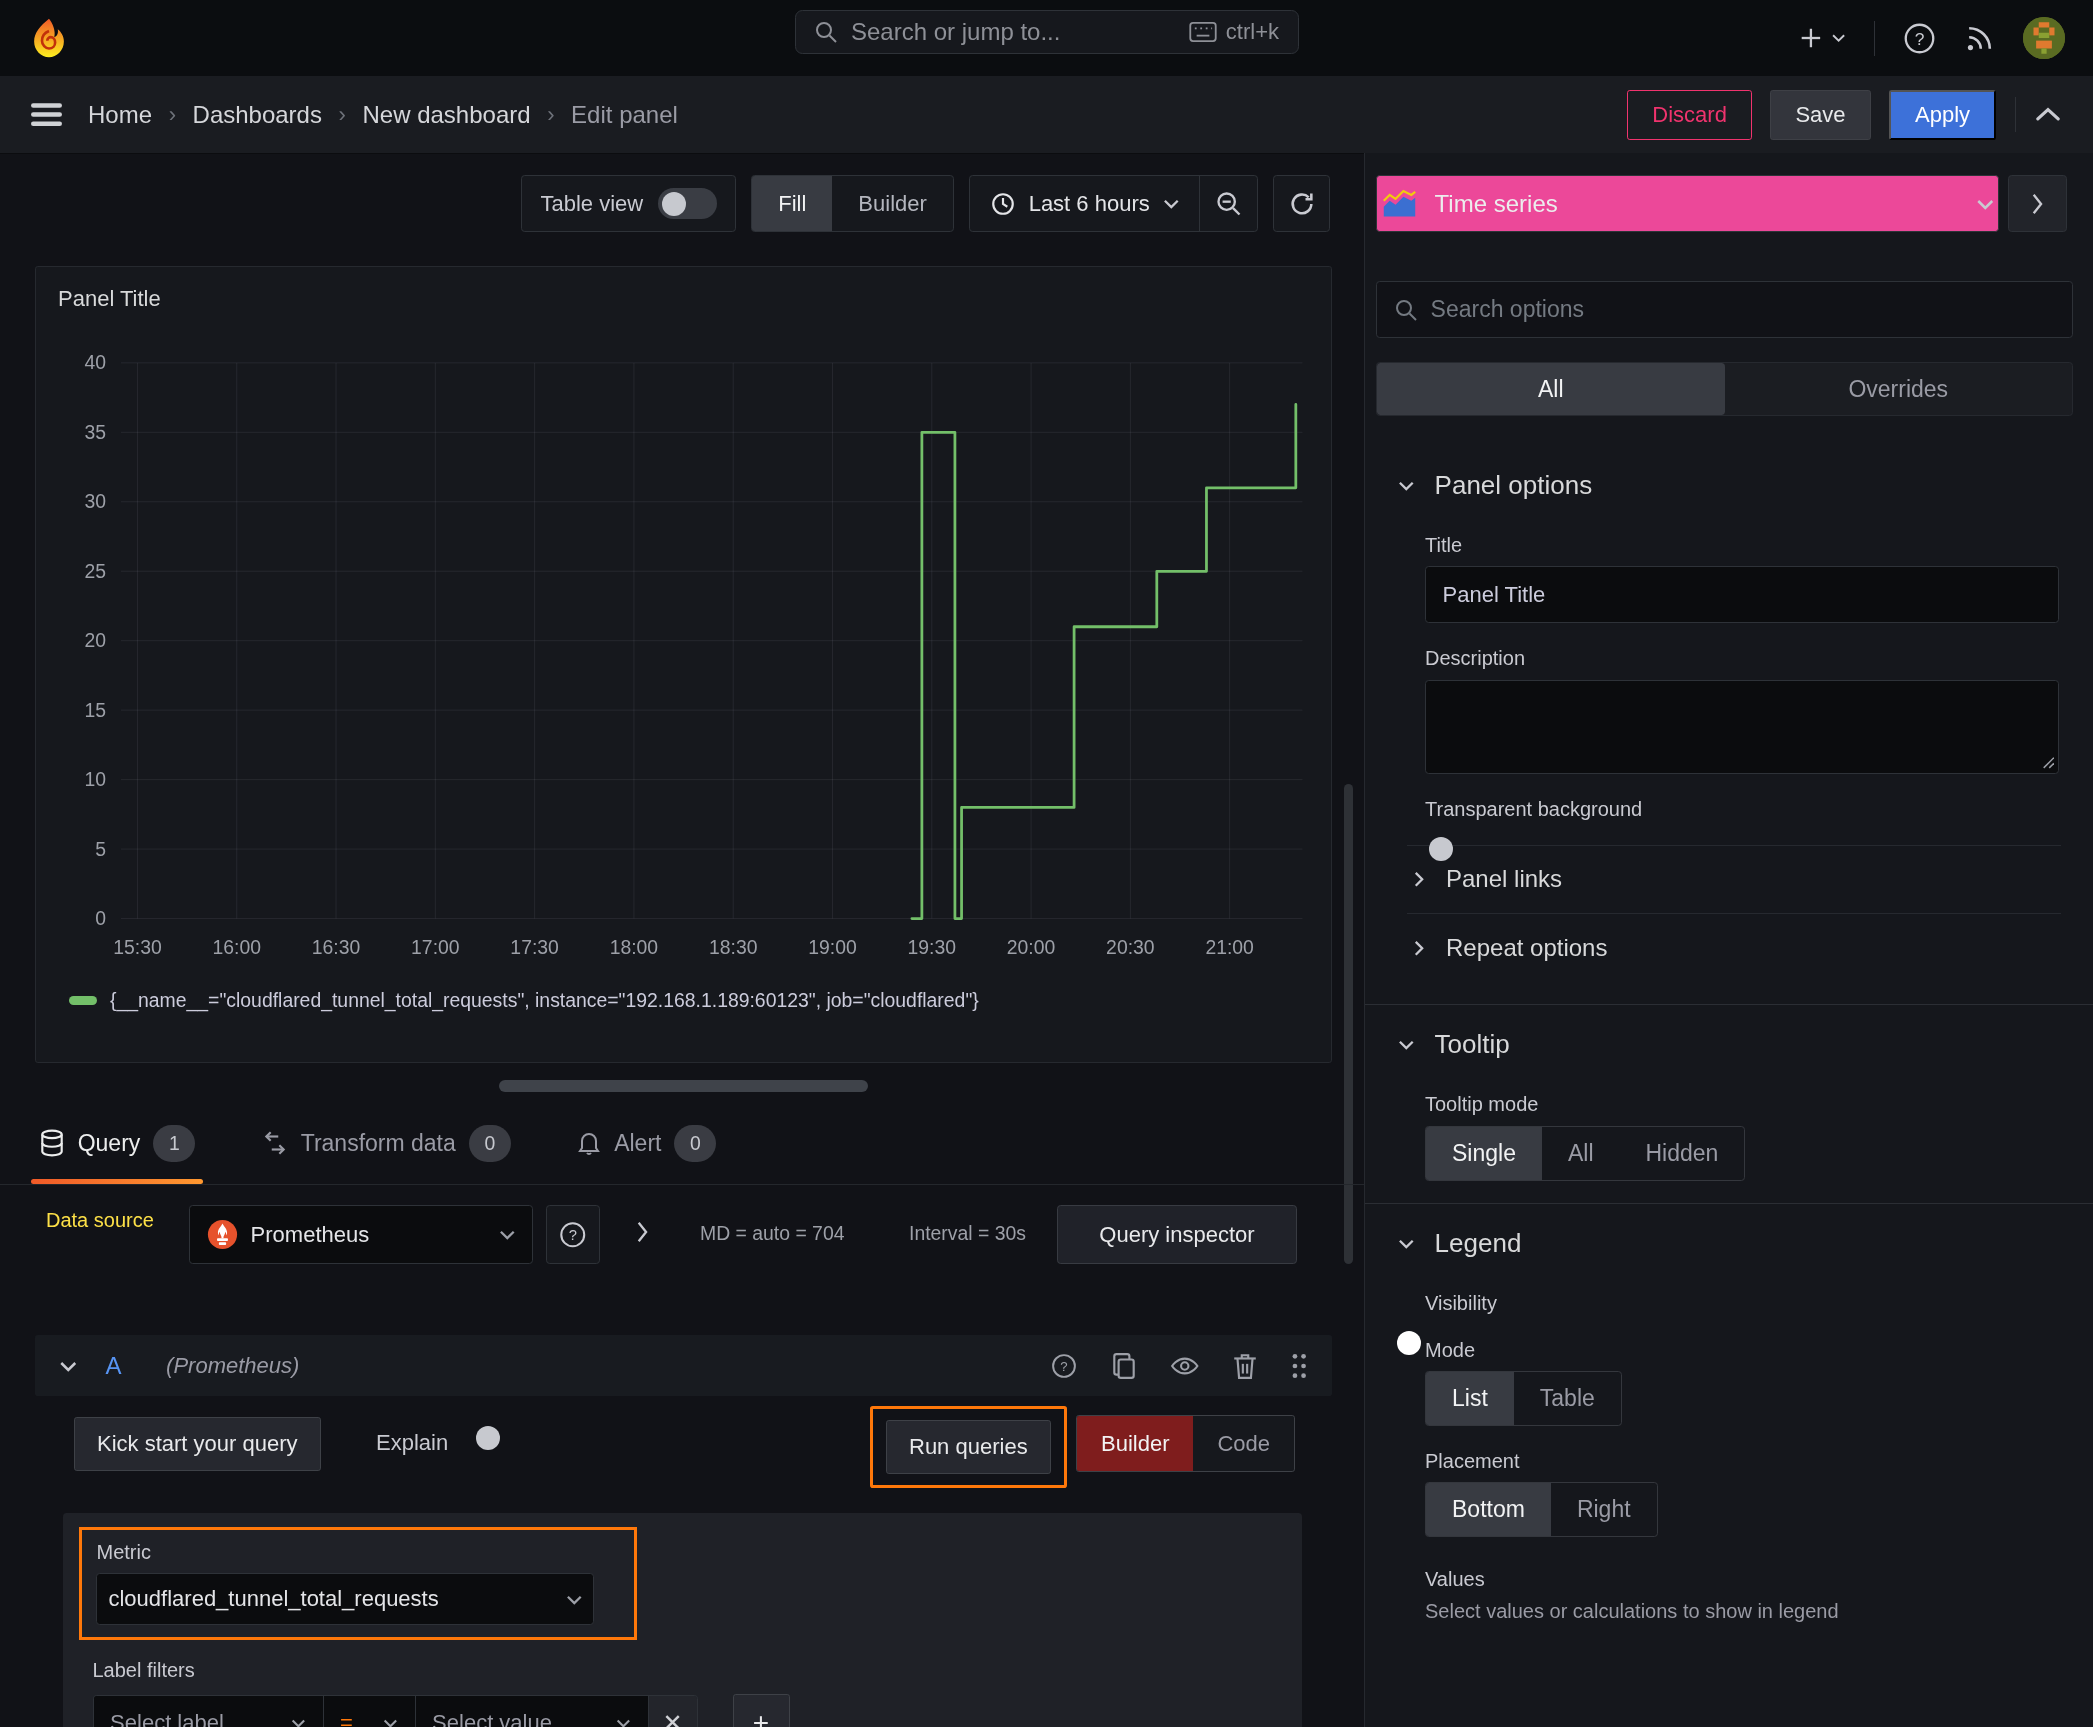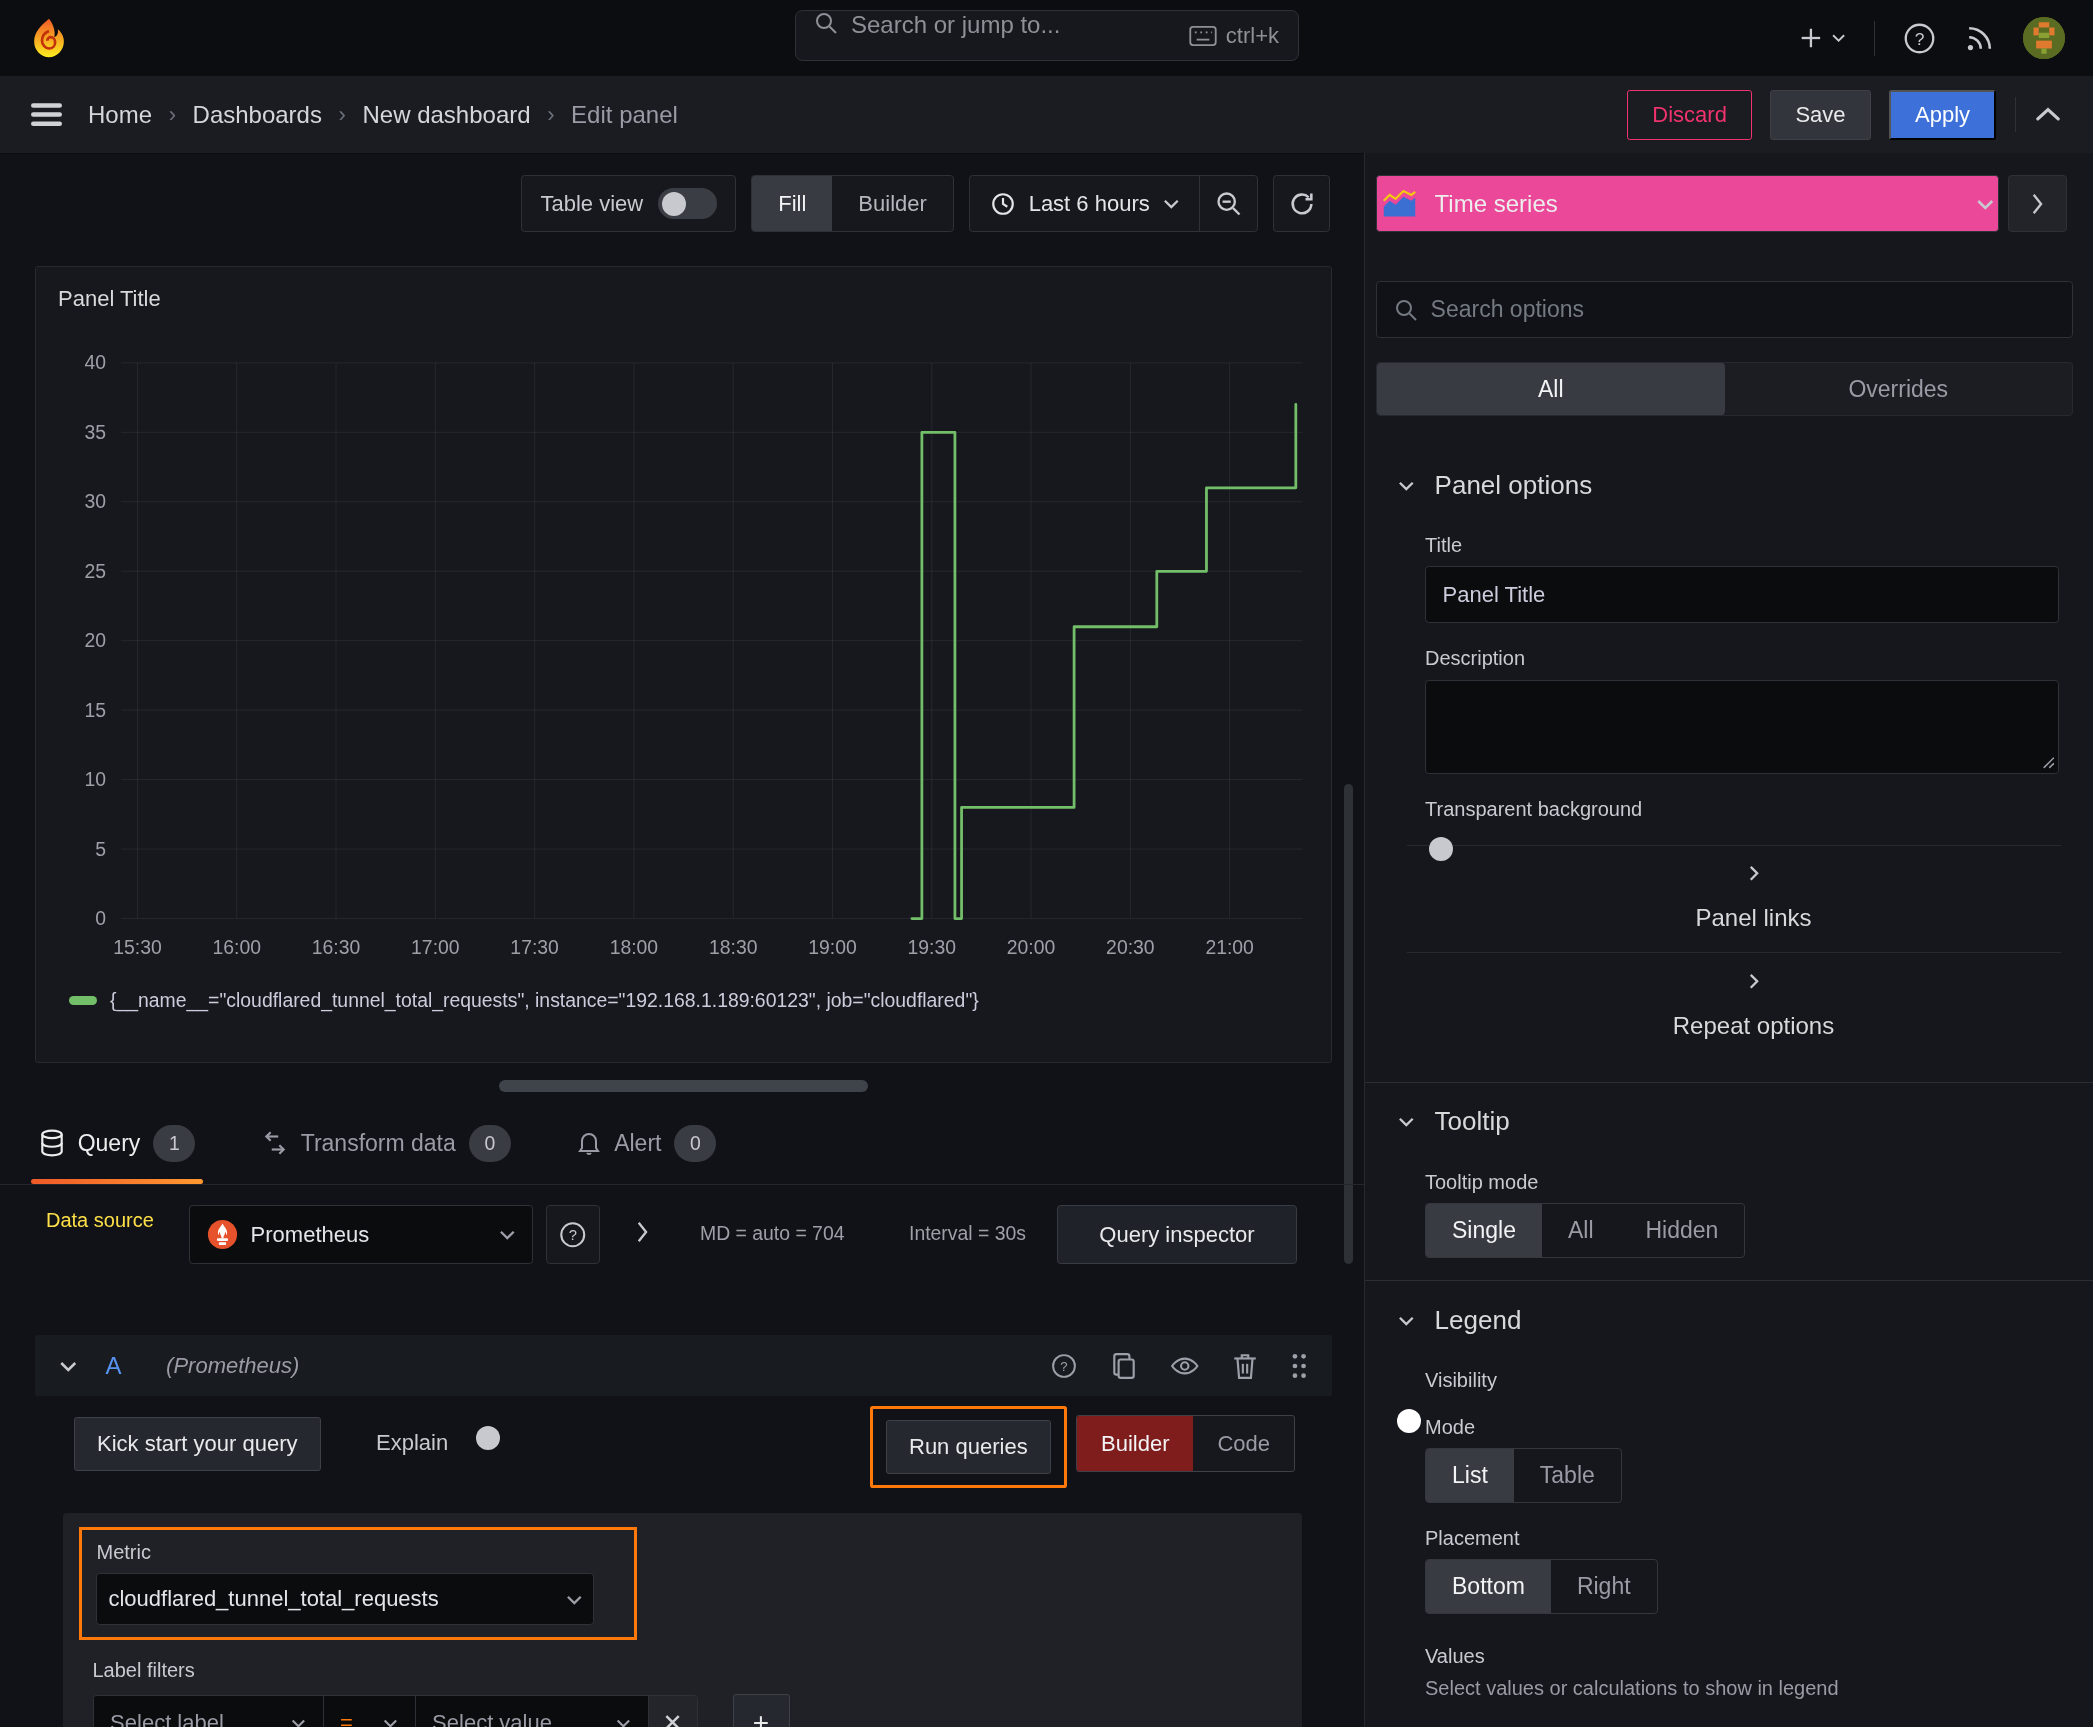--- a/index.html
+++ b/index.html
@@ -8,22 +8,22 @@
     width:2093px; height:1728px; position:relative; overflow:hidden;
     font-family:"Liberation Sans", sans-serif; color:#ccccdc; background:#111217;
   }
   svg { display:block; }
   .icon { flex:none; }
 
   
   .topbar { position:absolute; left:0; top:0; width:2093px; height:76px;
     background:#0b0d10; display:flex; align-items:center; padding:0 28px; }
   .searchbox { position:absolute; left:50%; top:10px; transform:translateX(-50%);
-    width:504px; height:51px; background:#16181d; border:0.9px solid #2e3238; border-radius:7.4px;
-    display:flex; padding:0 18.5px; gap:13px; }
+    width:504px; height:44px; background:#16181d; border:0.9px solid #2e3238; border-radius:7.4px;
+    display:flex; align-items:center; padding:0 18.5px; gap:13px; }
   .searchbox .ph { color:#8e9097; font-size:24px; flex:1; }
   .searchbox .kbd { display:flex; align-items:center; gap:9.2px; color:#8e9097; font-size:22px; }
   .topbar-right { margin-left:auto; display:flex; align-items:center; gap:28px; }
   .tb-divider { width:0.9px; height:35px; background:#2e3137; }
   .avatar { width:42px; height:42px; border-radius:50%; overflow:hidden; background:#5a6b22; }
 
   
   .crumbbar { position:absolute; left:0; top:76px; width:2093px; height:78px;
     background:#1a1c21; border-bottom:0.9px solid #0b0c0f; display:flex; align-items:center; padding:0 31px; }
   .crumbs { display:flex; align-items:center; gap:16.6px; margin-left:26px; font-size:24px; }
@@ -163,21 +163,21 @@
   .field-textarea { margin-left:60px; width:634px; height:94px; background:#0b0c0e; border:0.9px solid #2e3238;
     border-radius:3.7px; position:relative; }
   .resize-corner { position:absolute; right:3.7px; bottom:3.7px; }
   .toggle { width:59px; height:31px; border-radius:15.7px; position:relative; }
   .toggle.off { background:#3a3d44; }
   .toggle.off .knob { position:absolute; left:3.7px; top:3.7px; width:24px; height:24px; border-radius:50%; background:#c7c9cf; }
   .toggle.on { background:#3d71d9; }
   .toggle.on .knob { position:absolute; right:3.7px; top:3.7px; width:24px; height:24px; border-radius:50%; background:#ffffff; }
   .toggle-holder { margin:13px 0 7.4px 60px; }
   .sub-divider { height:0.9px; background:#26292f; margin:24px 0 0 42px; width:654px; }
-  .collapsed-row { display:flex; align-items:center; gap:22px; padding:20px 0 20px 48px;flex-direction:column; }
+  .collapsed-row { display:flex; align-items:center; gap:22px; padding:20px 0 20px 48px; }
   .collapsed-row .t { font-size:24px; color:#d8d9da; font-weight:500; }
   .section-divider { height:0.9px; background:#2b2e34; margin-top:22px; width:100%; }
   .seg2 { margin-left:60px; display:inline-flex; align-items:center; border:0.9px solid #34373d; border-radius:3.7px;
     overflow:hidden; background:#15171c; height:55px; }
   .seg2 .opt { height:100%; display:flex; align-items:center; padding:0 26px; font-size:23px; color:#9a9ba5; }
   .seg2 .opt.sel { background:#383b42; color:#f2f3f4; border-radius:0; }
   .values-hint { margin:5.5px 0 0 60px; font-size:20px; color:#9a9ba5; }
 </style>
 </head>
 <body>

